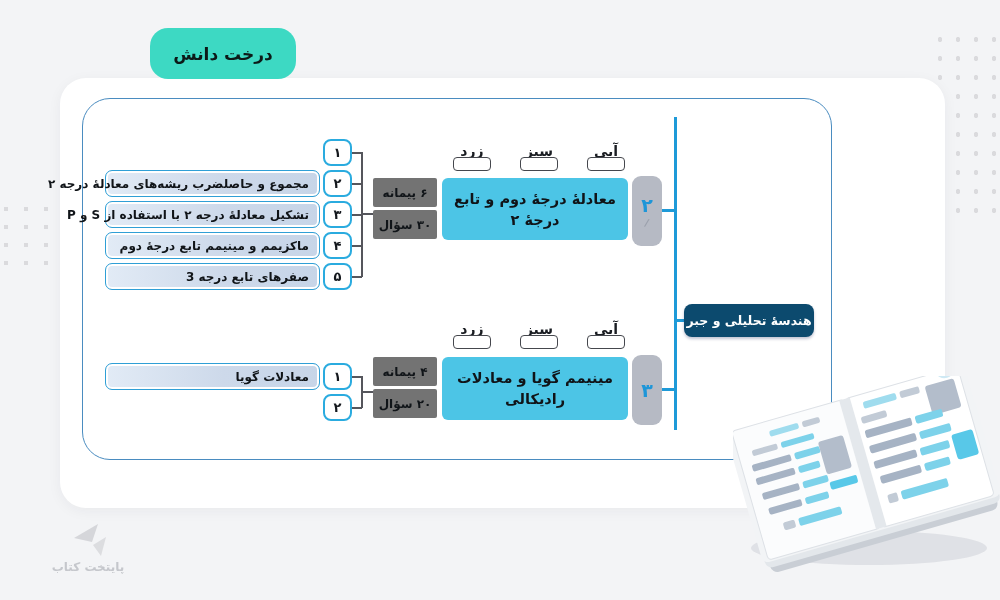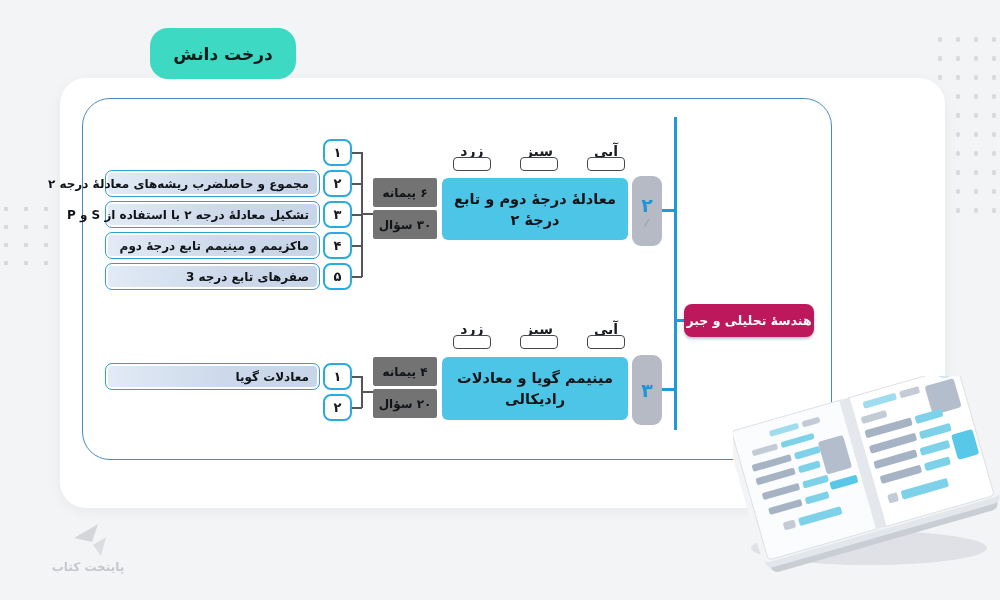--- a/index.html
+++ b/index.html
@@ -104,21 +104,21 @@
     color:#1e96d8;font-weight:bold;font-size:19px;
   }
   .tab-slash{color:#9aa0ac;font-size:10px;transform:rotate(14deg);margin-top:1px;font-weight:bold;}
 
   
   .blue-line{position:absolute;background:#1e9ad8;}
 
   
   .root-badge{
     position:absolute;left:684px;top:304px;width:130px;height:33px;
-    background:#be185d;border-radius:8px;
+    background:#0c4a6e;border-radius:8px;
     box-shadow:0 2px 3px rgba(10,20,80,0.25);
     display:flex;align-items:center;justify-content:center;
     color:#ffffff;font-weight:bold;font-size:12.5px;direction:rtl;
   }
 
   
   #book{position:absolute;left:733px;top:376px;width:267px;height:204px;z-index:6;}
   #watermark{position:absolute;left:48px;top:518px;width:80px;height:66px;text-align:center;}
   #watermark .wm-text{font-size:12px;color:#c5c7cc;direction:rtl;margin-top:-4px;font-weight:bold;}
 </style>

